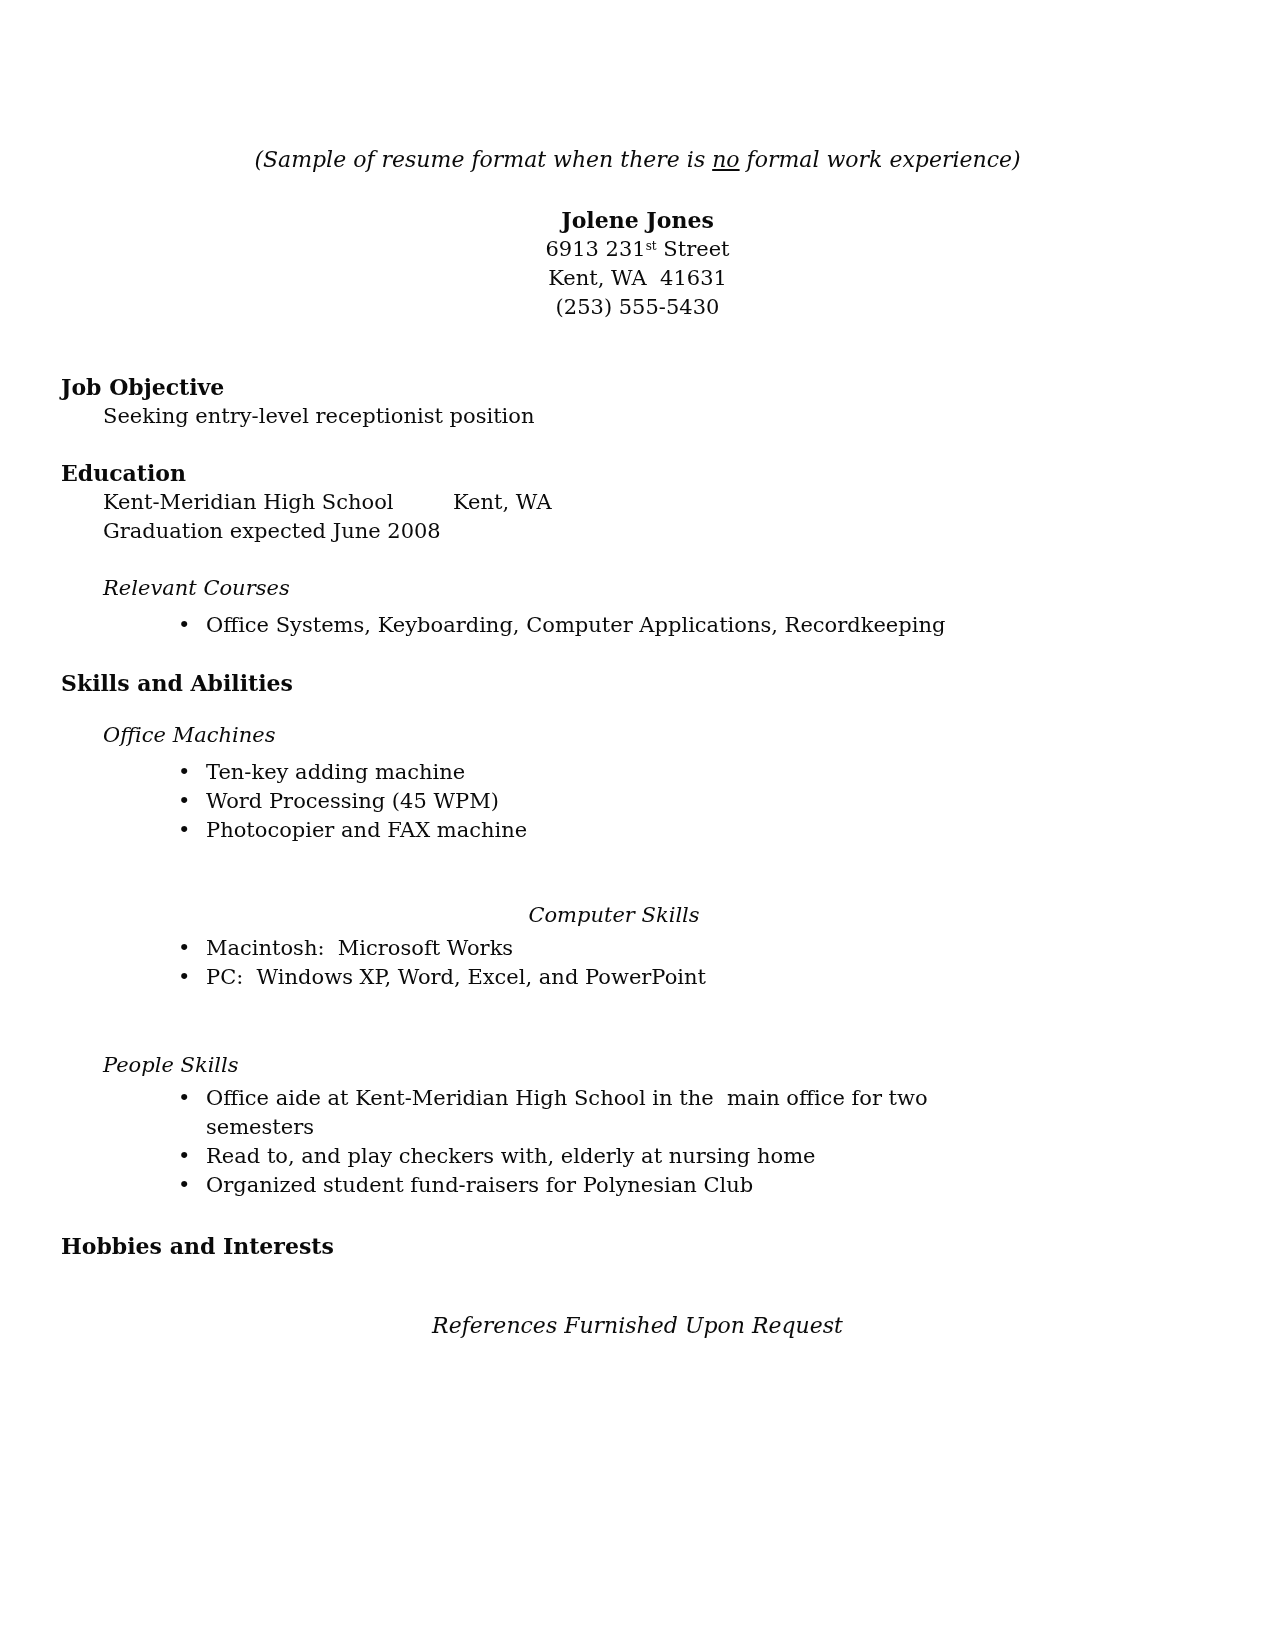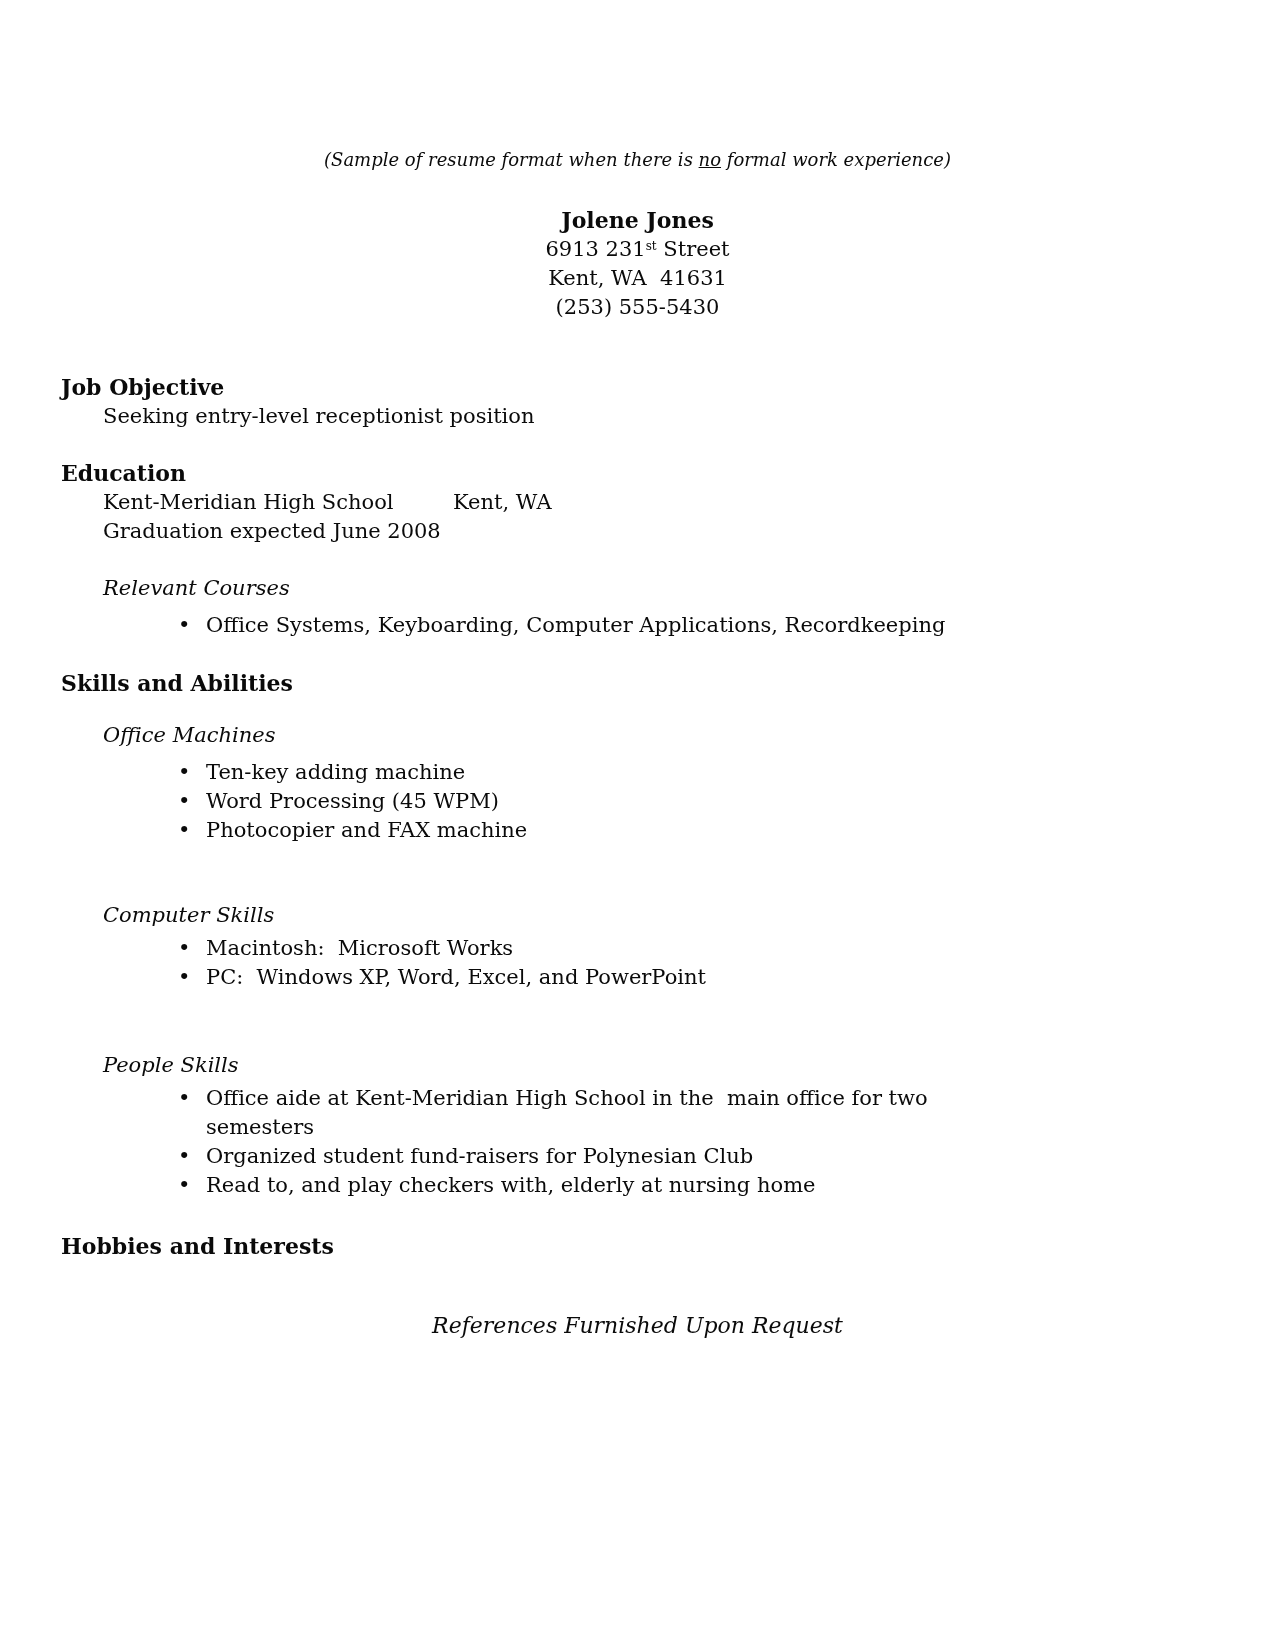--- a/index.html
+++ b/index.html
@@ -21,21 +21,21 @@
     padding-top: 145px;
   }
   .centered { text-align: center; }
   .italic { font-style: italic; }
   .underline { text-decoration: underline; }
   .pre { white-space: pre-wrap; }
 
   p, h2, h3, ul { margin: 0; padding: 0; }
 
   
-  .sample-note { font-style: italic; font-size: 18px; text-align: center; }
+  .sample-note { font-style: italic; font-size: 22px; text-align: center; }
 
   
   .contact-header { margin-top: 32px; }
   .contact-header .name { font-weight: bold; font-size: 22px; }
   sup.ordinal { font-size: 12px; line-height: 0; vertical-align: 6px; }
 
   
   .content {
     padding-left: 61px;
     padding-right: 150px;
@@ -73,21 +73,21 @@
   }
 
   
   #sec-job-objective     { margin-top: 51px; }
   #sec-education         { margin-top: 28px; }
   #relevant-courses-title{ margin-top: 28px; }
   #relevant-courses-list { margin-top: 8px; }
   #sec-skills            { margin-top: 29px; }
   #office-machines-title { margin-top: 23px; }
   #office-machines-list  { margin-top: 8px; }
-  #computer-skills-title { margin-top: 56px; }
+  #computer-skills-title { margin-top: 56px; text-align: center; }
   #computer-skills-list  { margin-top: 4px; }
   #people-skills-title   { margin-top: 59px; }
   #people-skills-list    { margin-top: 4px; }
   #sec-hobbies           { margin-top: 32px; }
   #hobbies-list          { margin-top: 31px; }
   .references-note       { margin-top: 50px; font-size: 22px; }
 </style>
 </head>
 <body>
 
@@ -128,22 +128,22 @@
     <h3 class="sub-title" id="computer-skills-title">Computer Skills</h3>
     <ul class="bullets" id="computer-skills-list">
       <li class="pre">Macintosh:  Microsoft Works</li>
       <li class="pre">PC:  Windows XP, Word, Excel, and PowerPoint</li>
     </ul>
 
     <h3 class="sub-title" id="people-skills-title">People Skills</h3>
     <ul class="bullets" id="people-skills-list">
       <li class="pre">Office aide at Kent-Meridian High School in the  main office for two
 semesters</li>
+      <li class="pre">Read to, and play checkers with, elderly at nursing home</li>
       <li class="pre">Organized student fund-raisers for Polynesian Club</li>
-      <li class="pre">Read to, and play checkers with, elderly at nursing home</li>
     </ul>
 
     <h2 class="section-title" id="sec-hobbies">Hobbies and Interests</h2>
 
   </div>
 
   <p class="references-note centered italic">References Furnished Upon Request</p>
 
 </div>
 

